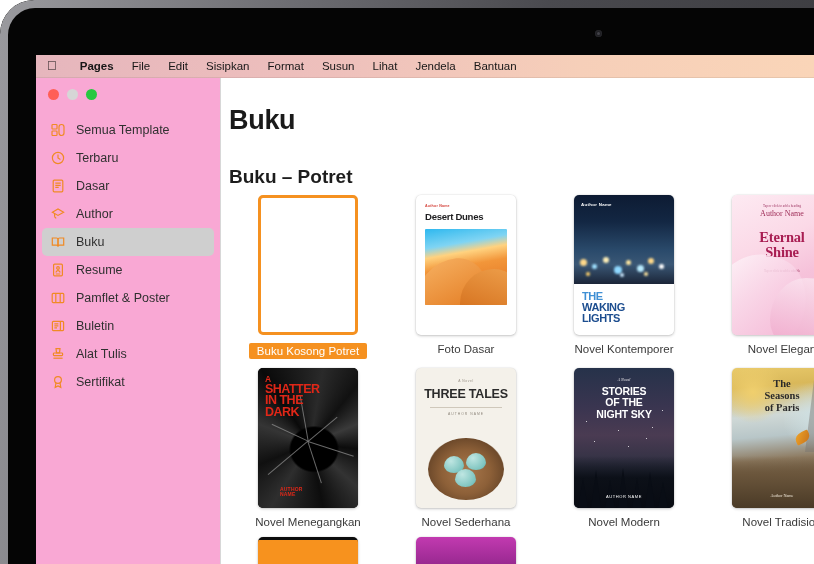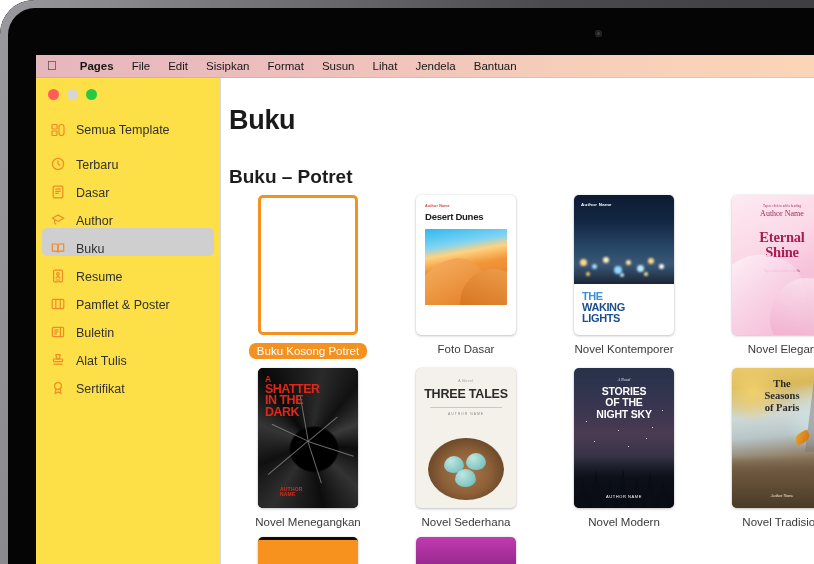--- a/index.html
+++ b/index.html
@@ -83,21 +83,21 @@
     left: 0px; top: 23px;
     width: 778px; height: 486px;
     background: #ffffff;
     display: flex;
     overflow: hidden;
   }
 
   
   #sidebar {
     width: 185px;
-    background: #fde047;
+    background: #f9a8d4;
     flex: none;
     position: relative;
     padding-top: 0;
     border-right: 1px solid #d7d7d7;
   }
   #traffic {
     display: flex; gap: 8px;
     padding: 11px 0 0 12px;
   }
   #traffic .dot { width: 11px; height: 11px; border-radius: 50%; }
@@ -110,21 +110,21 @@
     display: flex; align-items: center;
     gap: 10px;
     height: 28px;
     padding: 0 8px;
     border-radius: 5px;
     font-size: 12.5px;
     color: #303030;
     margin-bottom: 0px;
     cursor: default;
   }
-  .nav-item + .nav-item { margin-top: 0px; align-items: flex-end; }
+  .nav-item + .nav-item { margin-top: 0px; }
   .nav-item.selected { background: #cfcfcf; }
   .nav-icon {
     width: 16px; height: 16px;
     flex: none;
     display: flex; align-items: center; justify-content: center;
     color: #f08a24;
   }
   .nav-icon svg { display: block; }
 
   
@@ -187,21 +187,21 @@
   .tile-label {
     font-size: 11.5px;
     color: #3a3a3a;
     margin-top: 6px;
     white-space: nowrap;
   }
   .tile-label.selected {
     background: #f59120;
     color: #ffffff;
     padding: 2px 8px;
-    border-radius: 7px;
+    border-radius: 2px;
   }
 
   
   
   .cv-desert { background:#fff; padding:9px 9px 0 9px; }
   .cv-desert .au { font-size:3.6px; color:#d4423a; font-weight:bold; letter-spacing:.2px; }
   .cv-desert .ti { font-size:9.6px; font-weight:bold; color:#1d1d1f; margin-top:3px; letter-spacing:-.3px; }
   .cv-desert .img {
     margin-top:7px; height:76px; border-radius:1px;
     background:

